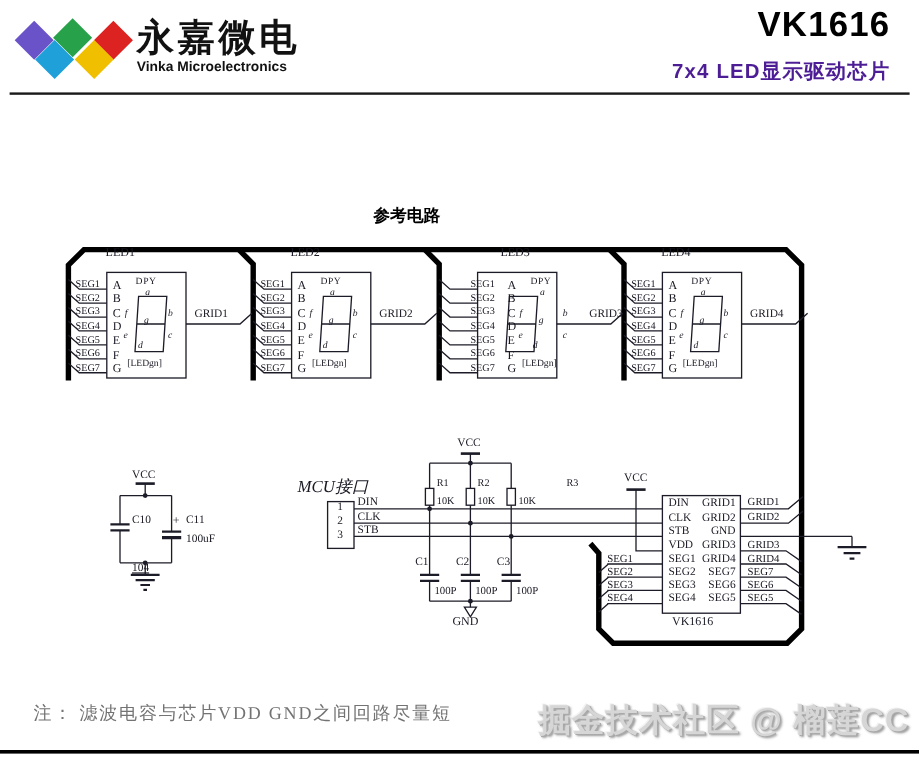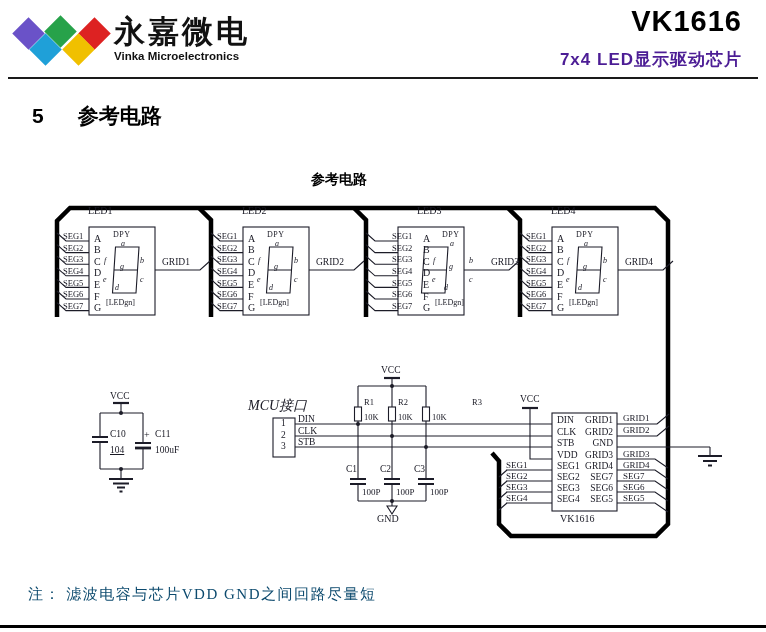--- a/index.html
+++ b/index.html
@@ -36,21 +36,21 @@
   .dpy{left:56px;top:30px;font-size:8px;letter-spacing:.5px;}
   .sl{font-size:8px;font-style:italic;}
   .prt{left:49px;top:98px;font-size:8px;}
   .gl{left:105px;top:57px;font-size:9.5px;}
   
   .s95{font-size:9.5px;} .s9{font-size:9px;} .s85{font-size:8.5px;} .s10{font-size:10px;}
   .cpl{left:557px;font-size:9.5px;}
   .cpr{left:573px;width:40px;text-align:right;font-size:9.5px;}
   .exr{left:623px;font-size:9px;}
   .exl{left:506px;font-size:9px;}
-  #note{left:28px;top:585px;font-size:15px;letter-spacing:1.5px;color:#0c4a6e;}
+  #note{left:28px;top:585px;font-size:15px;letter-spacing:1.5px;color:#737373;}
   #wm{right:8px;top:582px;font-size:27px;font-weight:700;letter-spacing:1px;
       font-family:"Liberation Sans",sans-serif;color:#d6d6d6;
       text-shadow:1px 1px 0 #a9a9a9,2px 2px 2px #989898,-1px -1px 0 #f2f2f2;}
   #botline{position:absolute;left:0;top:625px;width:766px;height:3px;background:#000;}
 </style>
 </head>
 <body>
 
 <div id="page">
 
@@ -62,23 +62,20 @@
       <div class="diam" style="left:34px;top:38px;background:#1fa0d8;"></div>
       <div class="diam" style="left:67px;top:38px;background:#f0c000;"></div>
     </div>
     <div class="t sans" id="brandcn">永嘉微电</div>
     <div class="t sans" id="branden">Vinka Microelectronics</div>
     <div class="t sans" id="part">VK1616</div>
     <div class="t sans" id="subtitle">7x4 LED显示驱动芯片</div>
     <div class="rule" style="top:77px;"></div>
   </div>
 
-  <div id="sec">
-    <span>5</span><span>参考电路</span>
-  </div>
 
   <div class="t" id="caption">参考电路</div>
 
   <svg width="766" height="632" viewBox="0 0 766 632">
     <defs>
       <g id="ledsym">
         <rect class="w" x="32" y="27" width="66" height="88"></rect>
         <path class="w" d="M0 33 L9 41 H32 M0 44.6 L9 52.6 H32 M0 56.2 L9 64.2 H32 M0 67.8 L9 75.8 H32 M0 79.4 L9 87.4 H32 M0 91 L9 99 H32 M0 102.6 L9 110.6 H32"></path>
         <path class="w" d="M58.5 47 H82 L79 93 H55.5 Z M57 70 H80.5"></path>
         <path class="w" d="M98 70 H143 L153 61"></path>
@@ -269,21 +266,21 @@
   <div class="t s95" style="left:346px;top:464px;">C1</div>
   <div class="t s95" style="left:380px;top:464px;">C2</div>
   <div class="t s95" style="left:414px;top:464px;">C3</div>
   <div class="t s9" style="left:362px;top:487px;">100P</div>
   <div class="t s9" style="left:396px;top:487px;">100P</div>
   <div class="t s9" style="left:430px;top:487px;">100P</div>
   <div class="t s10" style="left:377px;top:513px;">GND</div>
 
   <div class="t s95" style="left:110px;top:391px;">VCC</div>
   <div class="t s95" style="left:110px;top:429px;">C10</div>
-  <div class="t s95" style="left:110px;top:445px;text-decoration:underline;">104</div>
+  <div class="t s95" style="left:110px;top:469px;text-decoration:underline;">104</div>
   <div class="t s10" style="left:144px;top:429px;">+</div>
   <div class="t s95" style="left:155px;top:429px;">C11</div>
   <div class="t s95" style="left:155px;top:445px;">100uF</div>
 
   <div class="t s95" style="left:520px;top:394px;">VCC</div>
   <div class="t cpl" style="top:415px;">DIN</div>
   <div class="t cpl" style="top:427px;">CLK</div>
   <div class="t cpl" style="top:438px;">STB</div>
   <div class="t cpl" style="top:450px;">VDD</div>
   <div class="t cpl" style="top:461px;">SEG1</div>
@@ -305,15 +302,16 @@
   <div class="t exr" style="top:460px;">GRID4</div>
   <div class="t exr" style="top:471px;">SEG7</div>
   <div class="t exr" style="top:482px;">SEG6</div>
   <div class="t exr" style="top:493px;">SEG5</div>
   <div class="t exl" style="top:460px;">SEG1</div>
   <div class="t exl" style="top:471px;">SEG2</div>
   <div class="t exl" style="top:482px;">SEG3</div>
   <div class="t exl" style="top:493px;">SEG4</div>
 
   <div class="t" id="note">注： 滤波电容与芯片VDD GND之间回路尽量短</div>
+  <div class="t" id="wm">掘金技术社区 @ 榴莲CC</div>
   <div id="botline"></div>
 
 </div>
 
 </body></html>

